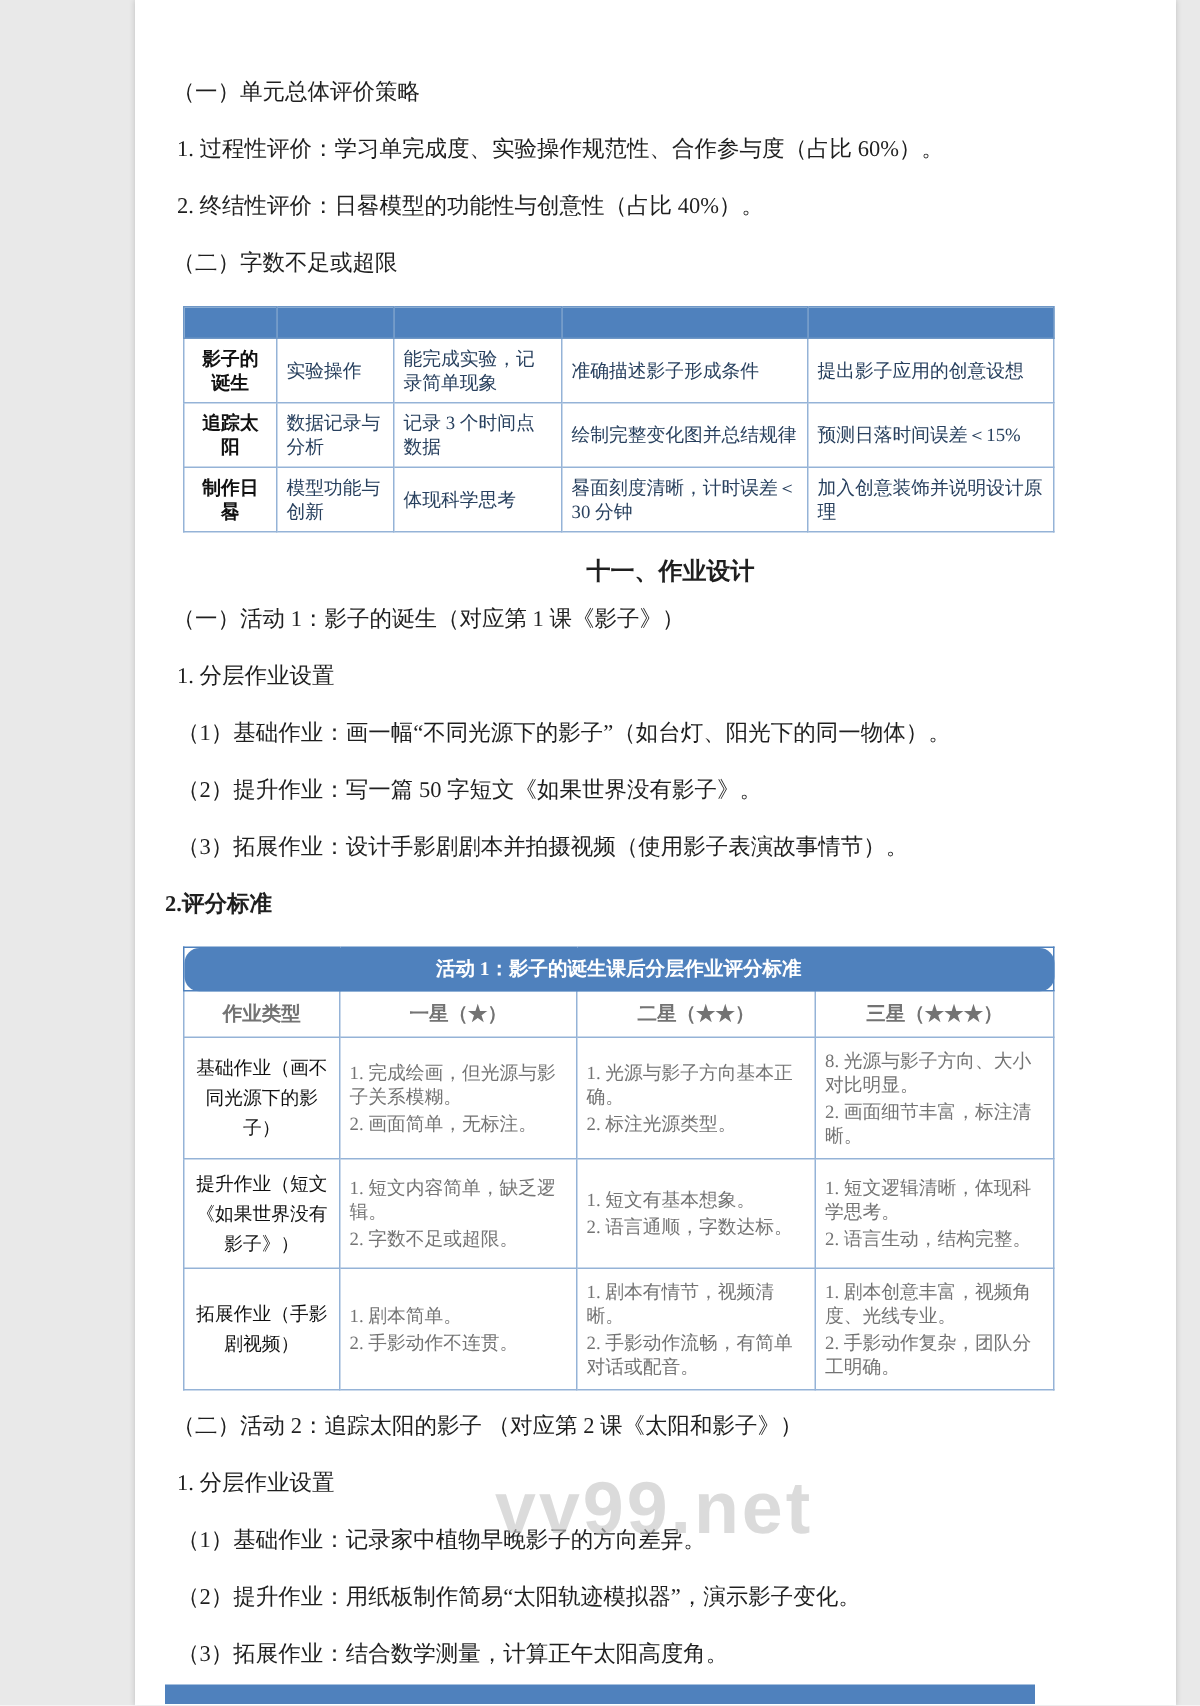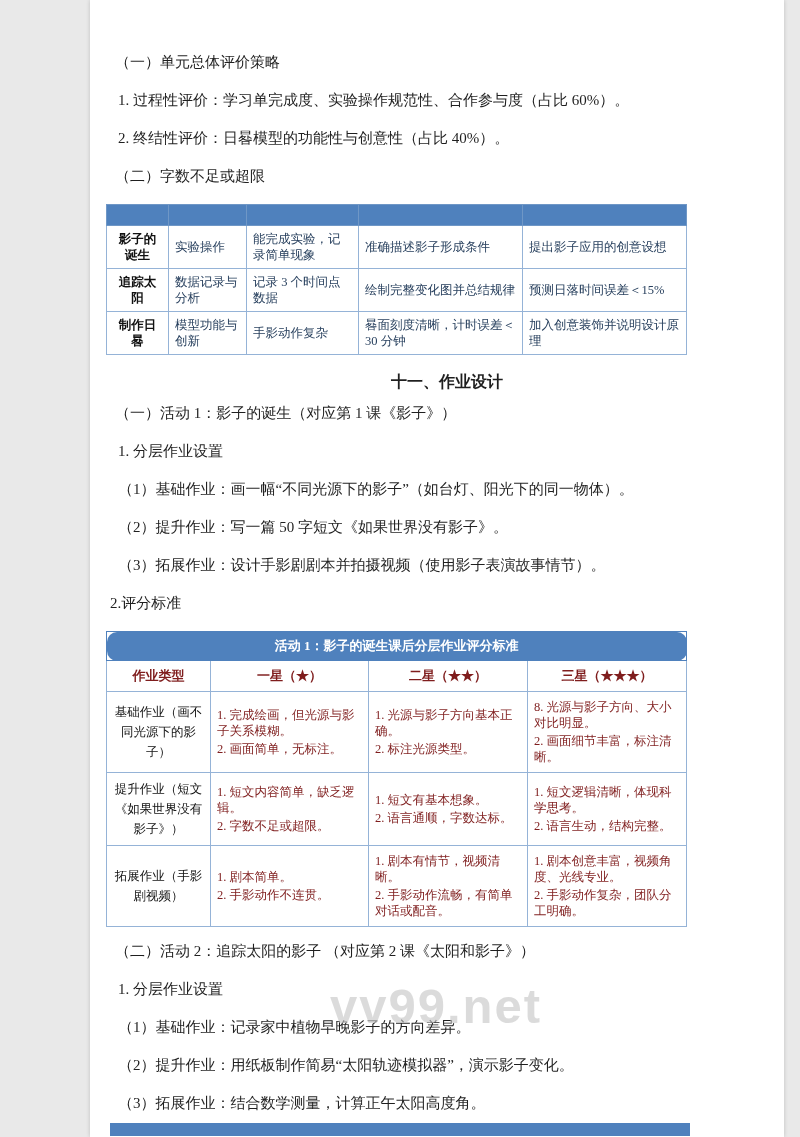--- a/index.html
+++ b/index.html
@@ -17,28 +17,28 @@
     box-shadow: 0 0 4px rgba(0,0,0,0.18);
     padding-top:52px;
   }
   .para {
     font-size:15px; line-height:21px; margin:0 0 17px 25px; margin-right:20px;
   }
   .para.sub { margin-left:28px; }
   .h-major {
     font-size:16px; font-weight:bold; margin:16px 0 10px 20px; line-height:22px;text-align:center;
   }
-  .h-left { margin-left:20px; }
+  .h-left { margin-left:20px;font-weight:bold; }
   table {
-    border-collapse:collapse; width:580px; margin-left:16px; table-layout:fixed;
+    border-collapse:collapse; width:580px; margin-left:32px; table-layout:fixed;
   }
   td {
     border:1px solid var(--border-blue, #95b3d7);
     font-size:12.5px; line-height:16px; padding:5px 6px;
-    vertical-align:middle; color:#7f1d1d; word-break:break-all;
+    vertical-align:middle; color:#737373; word-break:break-all;
   }
   .t1 { margin-top:12px; margin-bottom:0; }
   .t1-head td {
     background: var(--header-blue, #4f81bd);
     border-color:#6f97c6; height:21px; padding:0;
   }
   .t1 td.lbl { font-weight:bold; text-align:center; color:#111; }
   .t1 td { color:#28405e; }
   .t2 { margin-top:8px; }
   .t2-title td {
@@ -101,21 +101,21 @@
       <tr>
         <td class="lbl">追踪太阳</td>
         <td>数据记录与分析</td>
         <td>记录 3 个时间点数据</td>
         <td>绘制完整变化图并总结规律</td>
         <td>预测日落时间误差＜15%</td>
       </tr>
       <tr>
         <td class="lbl">制作日晷</td>
         <td>模型功能与创新</td>
-        <td>手影动作复杂</td>
+        <td>体现科学思考</td>
         <td>晷面刻度清晰，计时误差＜30 分钟</td>
         <td>加入创意装饰并说明设计原理</td>
       </tr>
     </tbody>
   </table>
 
   <p class="h-major">十一、作业设计</p>
   <p class="para">（一）活动 1：影子的诞生（对应第 1 课《影子》）</p>
   <p class="para sub">1. 分层作业设置</p>
   <p class="para sub">（1）基础作业：画一幅“不同光源下的影子”（如台灯、阳光下的同一物体）。</p>

